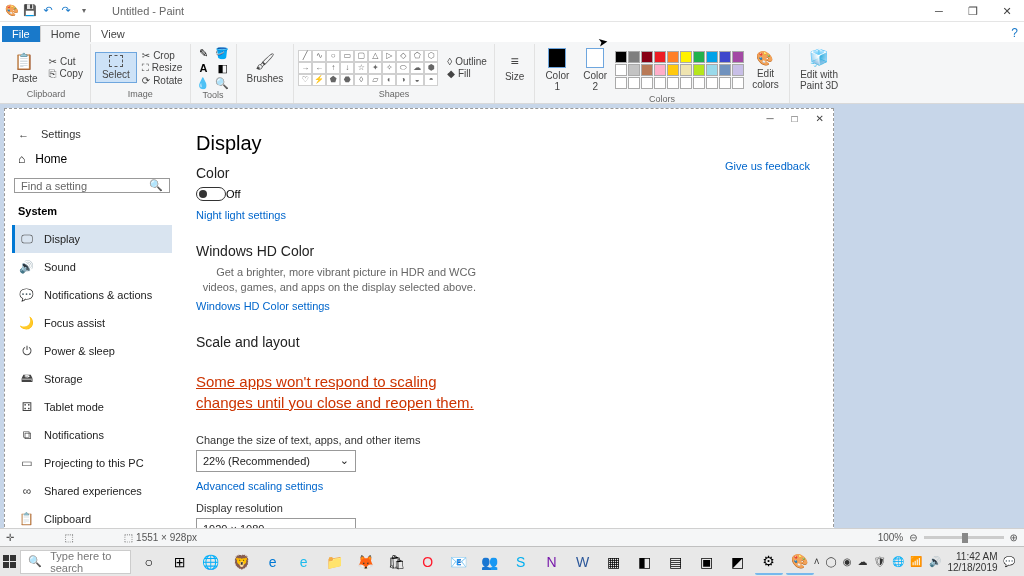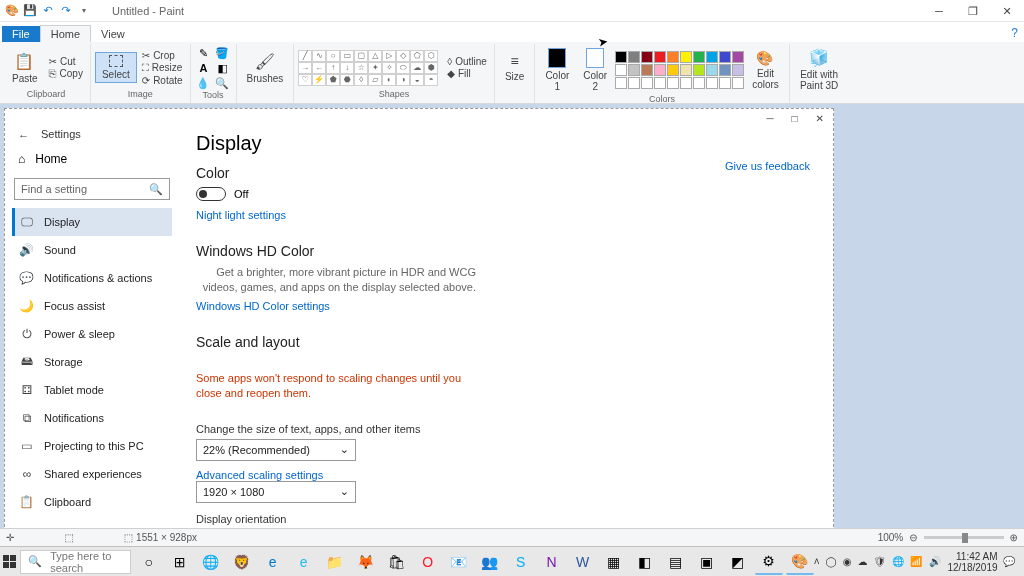--- a/index.html
+++ b/index.html
@@ -53,25 +53,25 @@
 .nav-item { display:flex; align-items:center; gap:10px; padding:7px 8px; font-size:11px; color:#222; }
 .nav-item.active { background:#d9e4f0; border-left:3px solid #0078d4; padding-left:5px; }
 .nav-icon { width:14px; height:14px; display:flex; align-items:center; justify-content:center; color:#444; font-size:12px; }
 
 .settings-content { flex:1; padding:8px 20px; overflow:hidden; position:relative; }
 .content-h1 { font-size:20px; font-weight:400; margin-bottom:10px; }
 .content-h2 { font-size:14px; font-weight:400; margin:10px 0 6px 0; color:#222; }
 .content-body { font-size:11px; color:#333; }
 .link { color:#0066cc; font-size:11px; }
 .feedback-link { position:absolute; right:20px; top:36px; color:#0066cc; font-size:11px; }
-.toggle { display:flex; align-items:center; gap:8px; margin:4px 0 8px 0; }
+.toggle { display:flex; align-items:center; margin:4px 0 8px 0; }
 .toggle-track { width:30px; height:14px; border:1px solid #333; border-radius:8px; position:relative; }
 .toggle-thumb { width:8px; height:8px; border-radius:50%; background:#333; position:absolute; top:2px; left:2px; }
 .desc-text { font-size:11px; color:#666; line-height:1.4; margin-bottom:4px; max-width:280px;text-align:right; }
-.warn-text { font-size:11px; color:#cc3300; line-height:1.4; margin:21px 0; max-width:280px; }
+.warn-text { font-size:15px; color:#cc3300; line-height:1.4; margin:21px 0; max-width:280px;text-decoration:underline; }
 .field-label { font-size:11px; color:#333; margin:10px 0 4px 0; }
 .dropdown { width:160px; height:22px; border:1px solid #999; display:flex; align-items:center; justify-content:space-between; padding:0 6px; font-size:11px; color:#222; background:#fff; }
 
 
 .statusbar { position:absolute; left:0; right:0; bottom:30px; height:18px; background:#f5f6f7; border-top:1px solid #d0d0d0; display:flex; align-items:center; padding:0 6px; font-size:10px; color:#555; justify-content:space-between; }
 .status-left { display:flex; gap:50px; align-items:center; }
 .status-right { display:flex; gap:6px; align-items:center; }
 
 
 .taskbar { position:absolute; left:0; right:0; bottom:0; height:30px; background:#e8e8e8; border-top:1px solid #c0c0c0; display:flex; align-items:center; padding:0 2px; }
@@ -300,20 +300,21 @@
             <span>Settings</span>
           </div>
           <div class="settings-home">
             <span>⌂</span>
             <span>Home</span>
           </div>
           <div class="search-box">
             <span>Find a setting</span>
             <span>🔍</span>
           </div>
+          <div class="cat-label">System</div>
           <div id="nav-list">
               <div class="nav-item active">
                 <span class="nav-icon">🖵</span>
                 <span>Display</span>
               </div>
               <div class="nav-item">
                 <span class="nav-icon">🔊</span>
                 <span>Sound</span>
               </div>
               <div class="nav-item">
@@ -374,20 +375,21 @@
 
           <div class="content-h2" style="margin-top:22px">Scale and layout</div>
           <div class="warn-text">Some apps won't respond to scaling changes until you close and reopen them.</div>
           <div class="field-label" style="margin-top:2px">Change the size of text, apps, and other items</div>
           <div class="dropdown">
               <span>22% (Recommended)</span>
               <span>⌄</span>
             </div>
           <div style="margin-top:8px"><a class="link">Advanced scaling settings</a></div>
 
+          <div class="field-label">Display resolution</div>
           <div class="dropdown">
               <span>1920 × 1080</span>
               <span>⌄</span>
             </div>
 
           <div class="field-label">Display orientation</div>
           
 
           
         </div>

